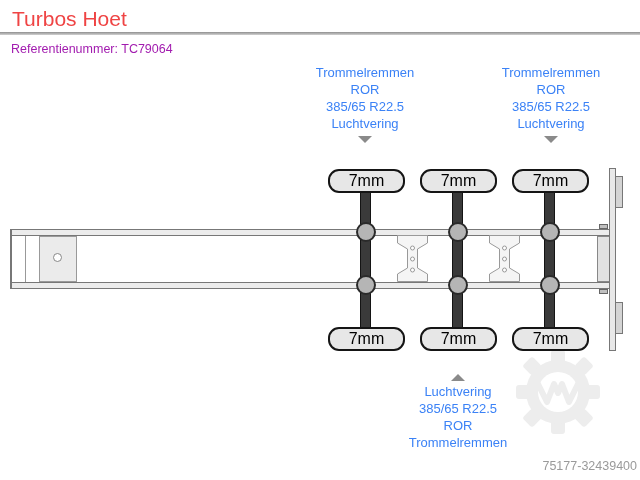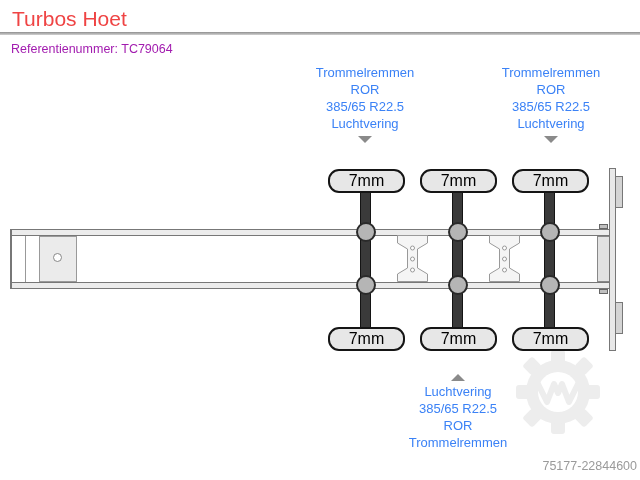--- a/index.html
+++ b/index.html
@@ -135,15 +135,15 @@
   <div class="tire" style="left:512px;top:327px;">7mm</div>
 
   <div class="spec-label" style="left:373px;top:374px;">
     <div class="tri-up"></div>
     <div>Luchtvering</div>
     <div>385/65 R22.5</div>
     <div>ROR</div>
     <div>Trommelremmen</div>
   </div>
 
-  <div class="listing-id">75177-22844600</div>
+  <div class="listing-id">75177-32439400</div>
 
 </div>
 
 </body></html>

